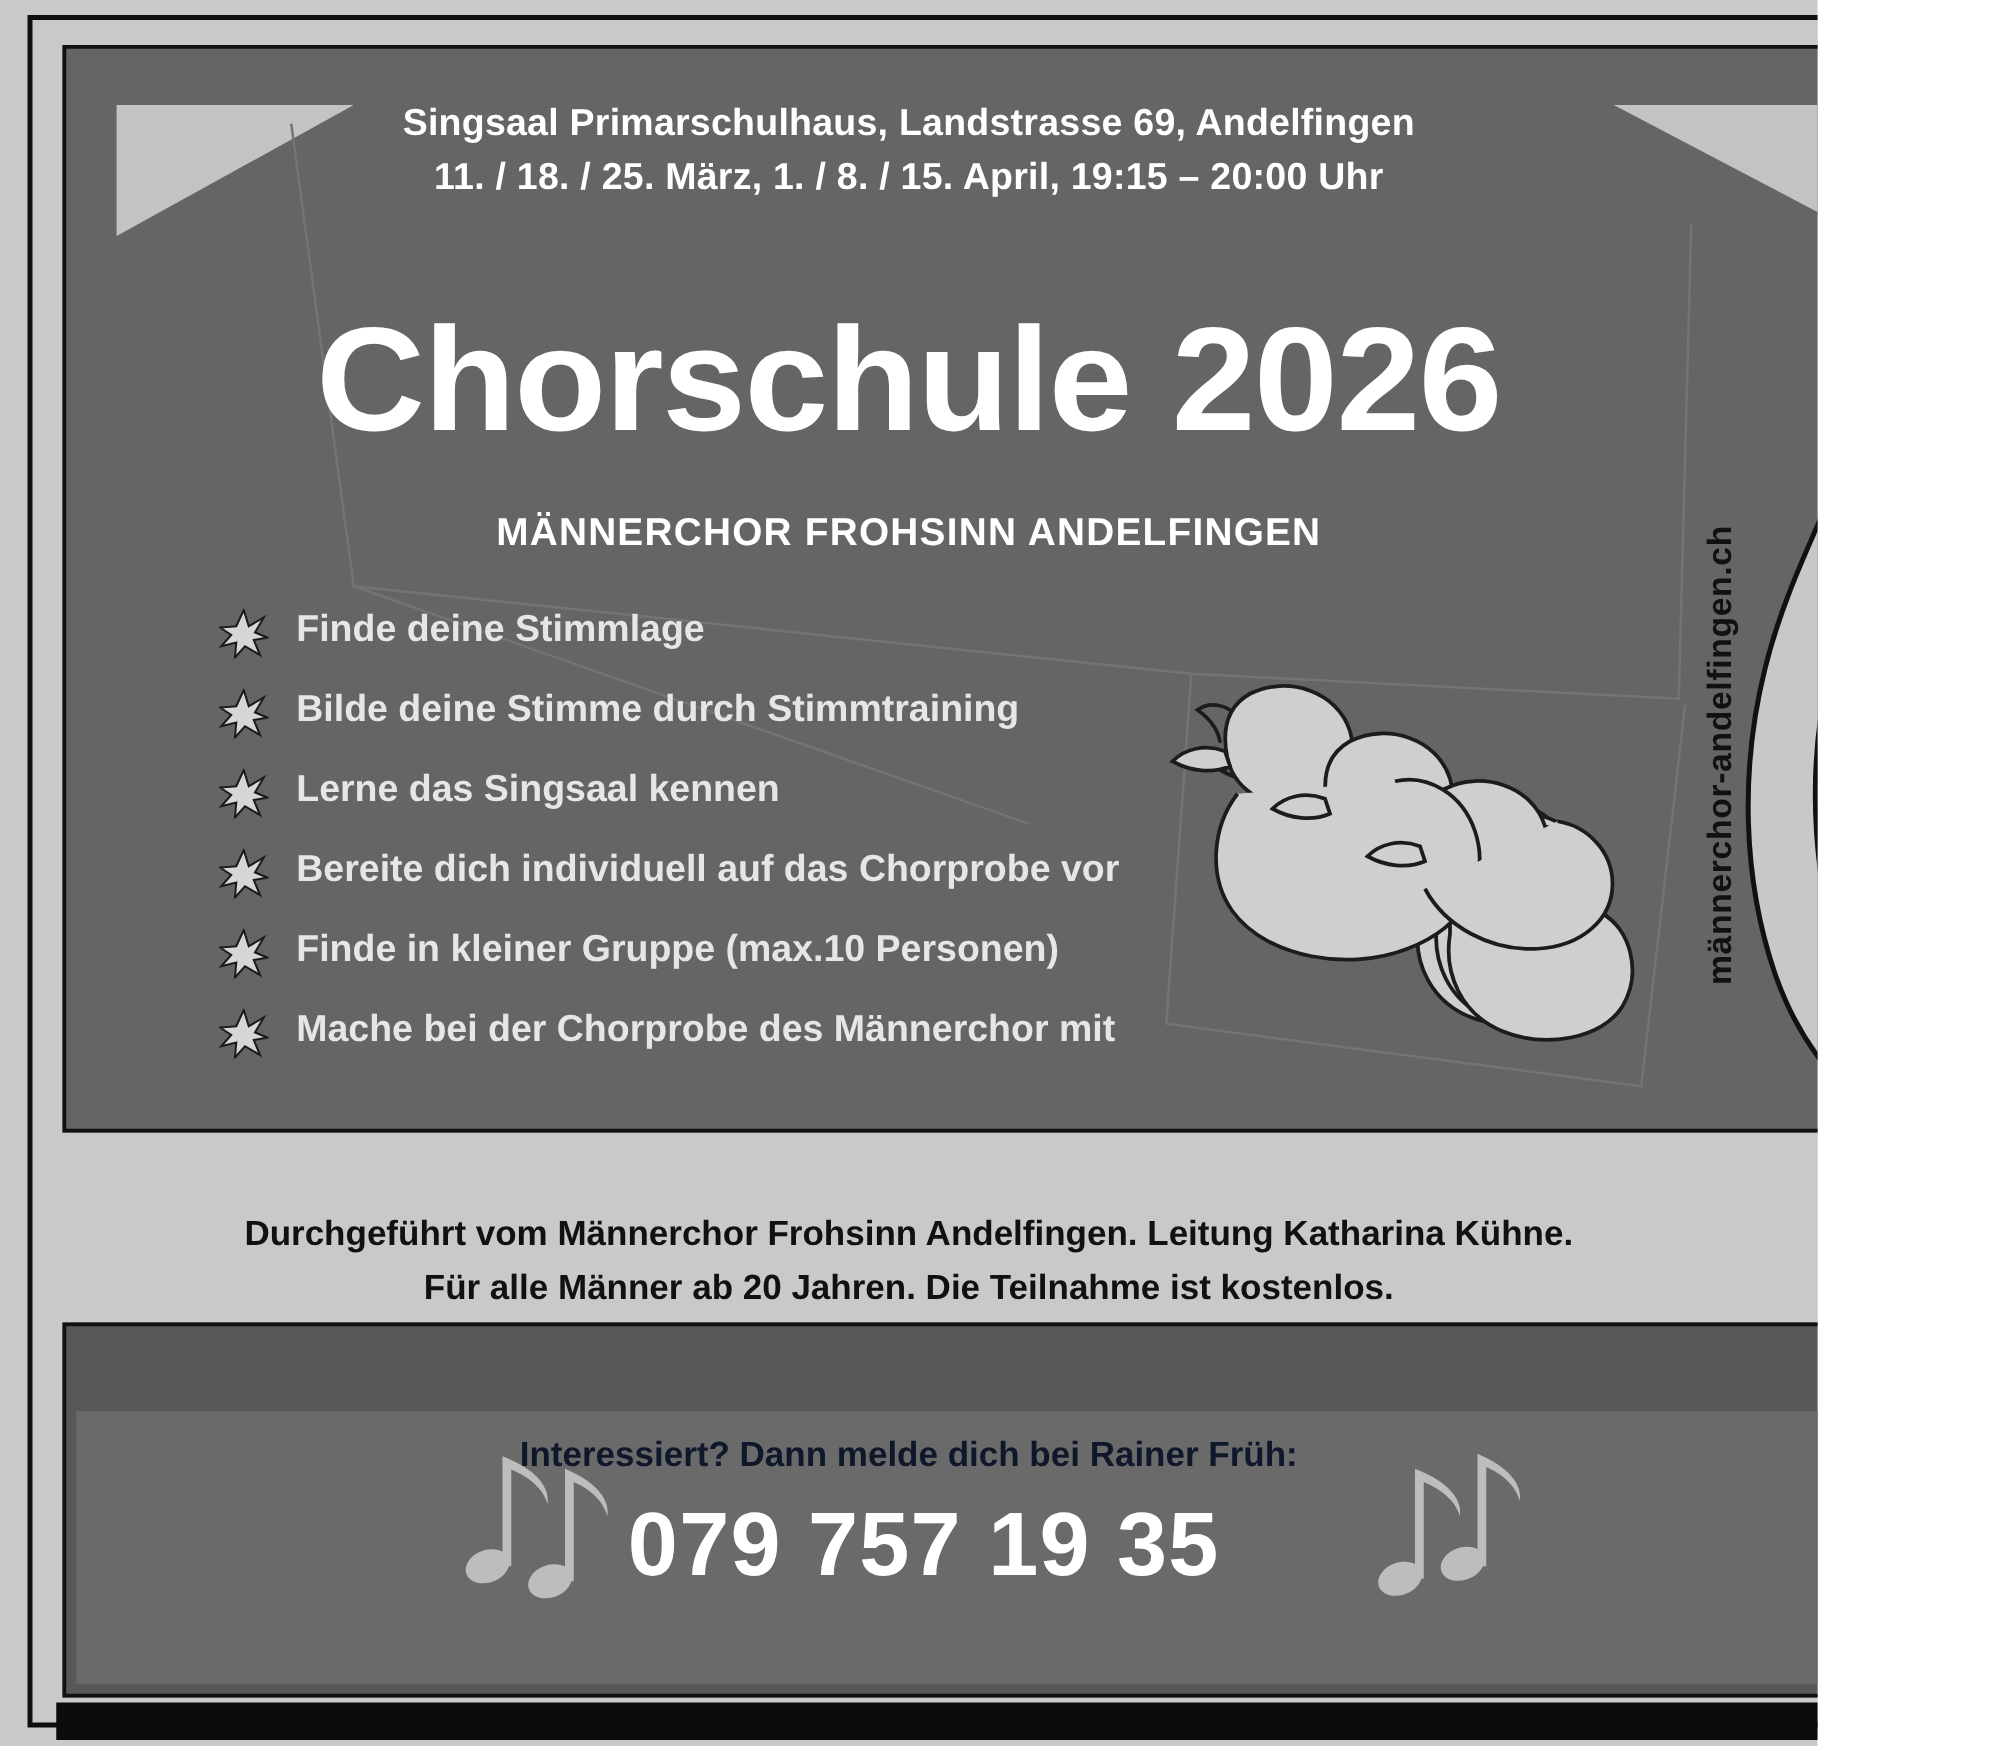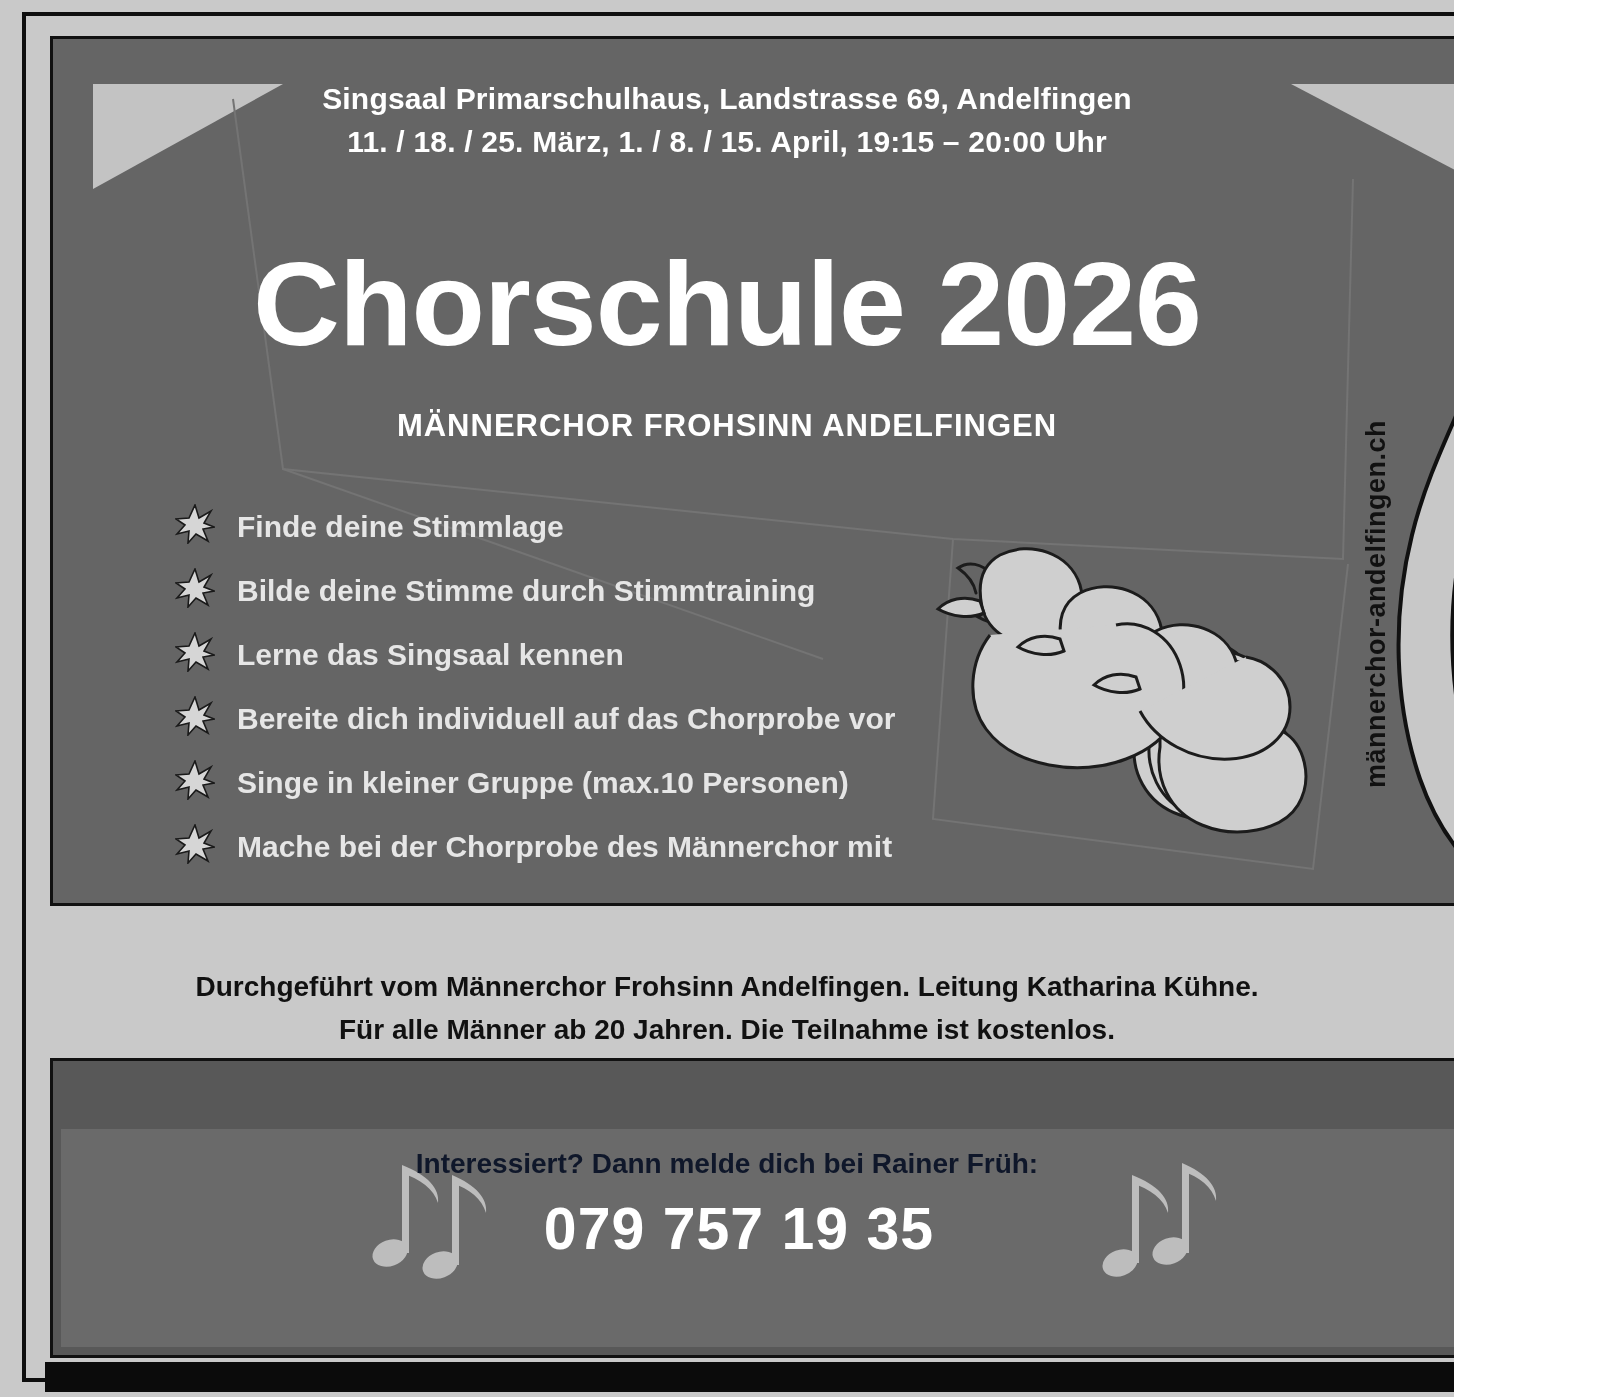--- a/index.html
+++ b/index.html
@@ -98,21 +98,21 @@
   }
   
   .bullets {
     position: absolute;
     left: 175px;
     top: 487px;
     width: 900px;
   }
   .bullet-row {
     display: flex;
-    align-items: flex-end;
+    align-items: flex-start;
     height: 57px;
     margin-bottom: 7px;
   }
   .star {
     width: 40px;
     height: 40px;
     flex: 0 0 40px;
     margin-right: 22px;
   }
   .bullet-text {
@@ -191,21 +191,21 @@
     font-size: 28px;
     font-weight: 700;
   }
   .phone {
     position: absolute;
     left: 0;
     right: 16px;
     top: 1195px;
     text-align: center;
     color: #ffffff;
-    font-size: 59px;
+    font-size: 72px;
     font-weight: 700;
     letter-spacing: 1px;
     margin-left: 40px;
   }
   .notes-left {
     position: absolute;
     left: 368px;
     top: 1145px;
     width: 120px;
     height: 150px;
@@ -290,21 +290,21 @@
       </span>
       <span class="bullet-text">Bereite dich individuell auf das Chorprobe vor</span>
     </div>
 
     <div class="bullet-row">
       <span class="star">
         <svg viewBox="0 0 40 40" width="40" height="40">
           <polygon points="20,1 24,14 36,7 29,19 39,23 28,25 33,37 21,30 13,39 14,27 2,30 10,21 1,15 14,14" fill="#d6d6d6" stroke="#1a1a1a" stroke-width="1.6"></polygon>
         </svg>
       </span>
-      <span class="bullet-text">Singe in kleiner Gruppe (max.10 Personen)</span>
+      <span class="bullet-text">Finde in kleiner Gruppe (max.10 Personen)</span>
     </div>
 
     <div class="bullet-row">
       <span class="star">
         <svg viewBox="0 0 40 40" width="40" height="40">
           <polygon points="20,1 24,14 36,7 29,19 39,23 28,25 33,37 21,30 13,39 14,27 2,30 10,21 1,15 14,14" fill="#d6d6d6" stroke="#1a1a1a" stroke-width="1.6"></polygon>
         </svg>
       </span>
       <span class="bullet-text">Mache bei der Chorprobe des Männerchor mit</span>
     </div>

